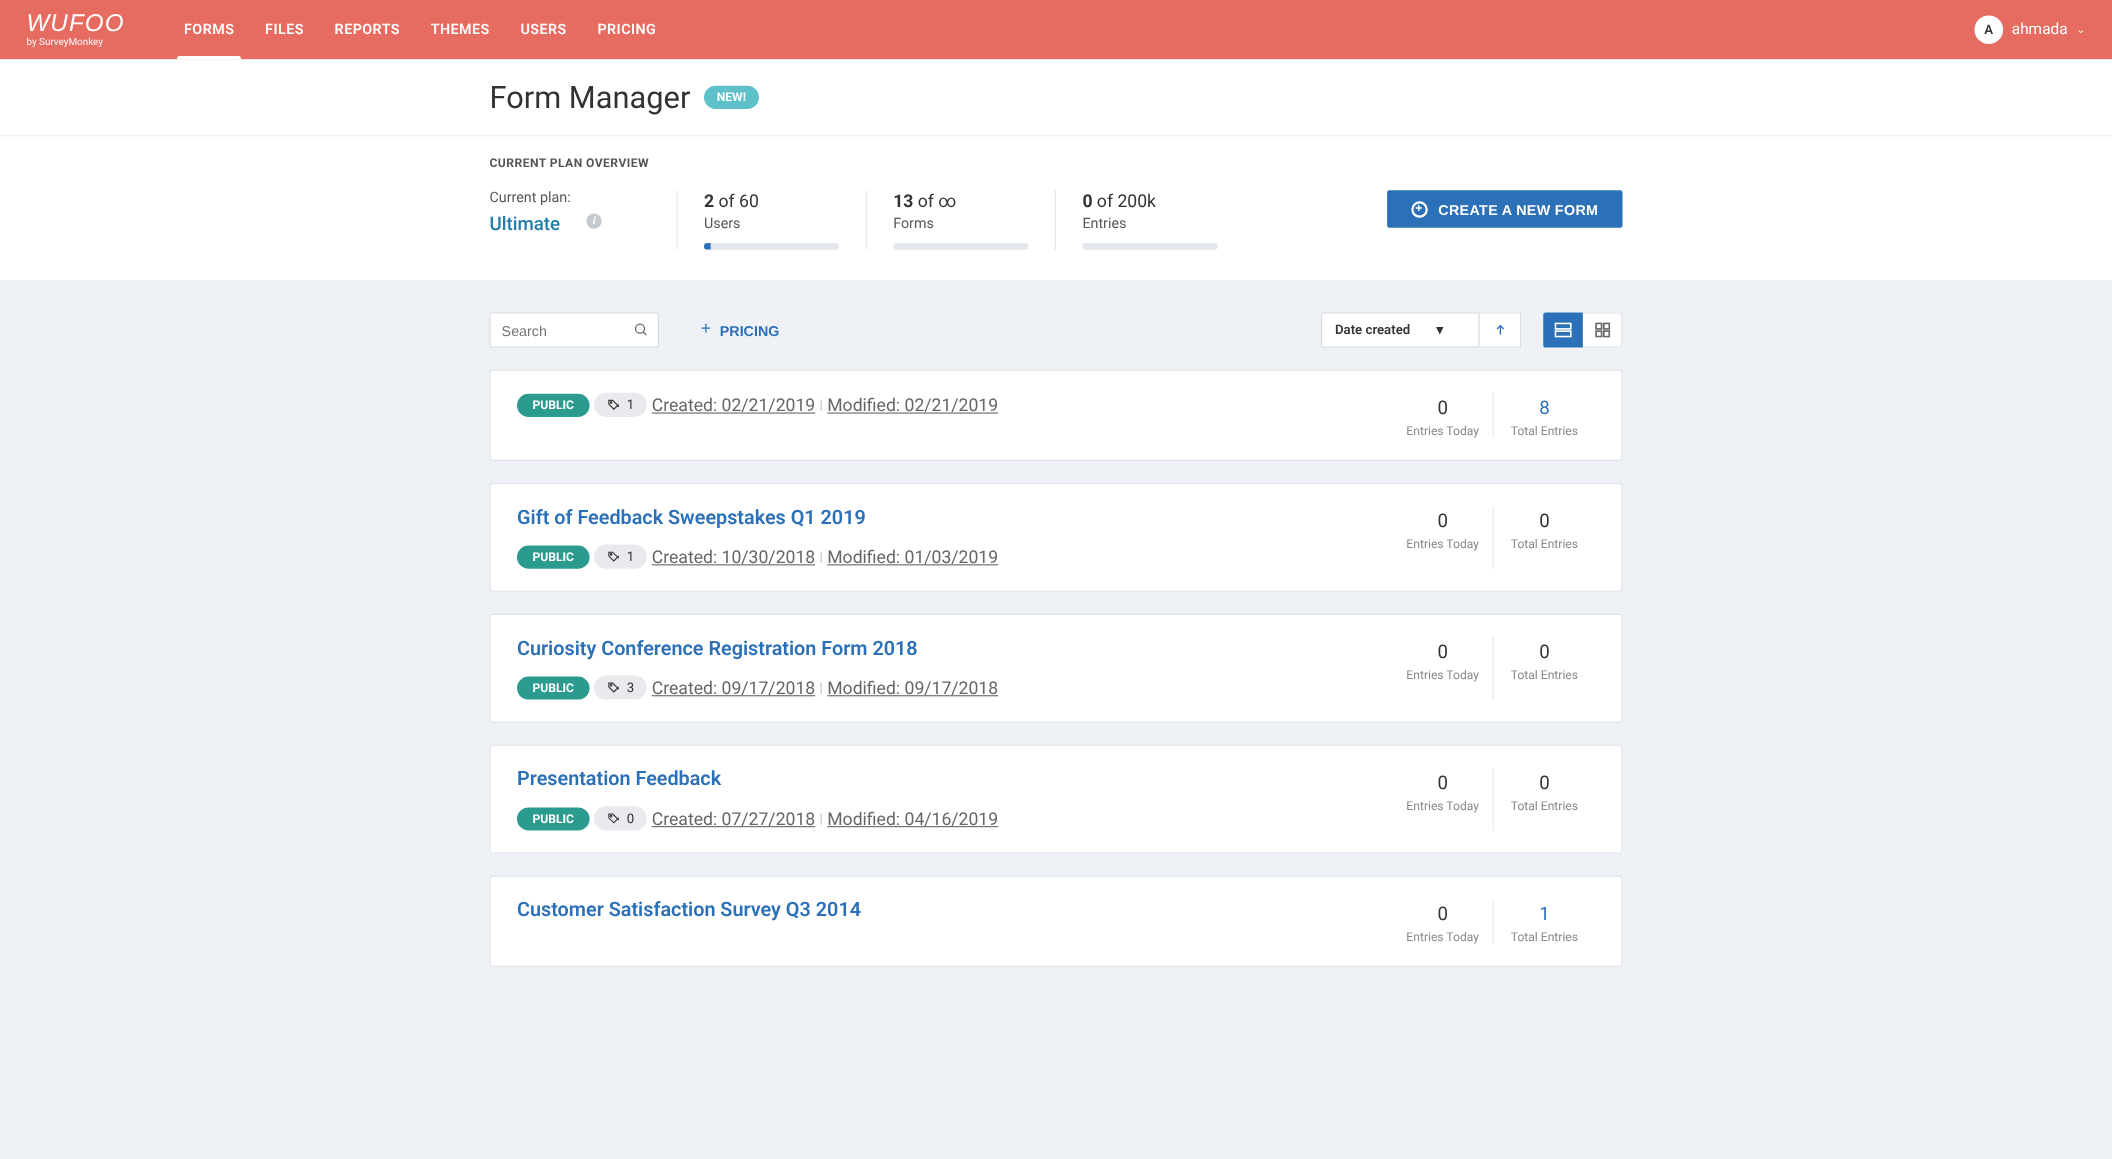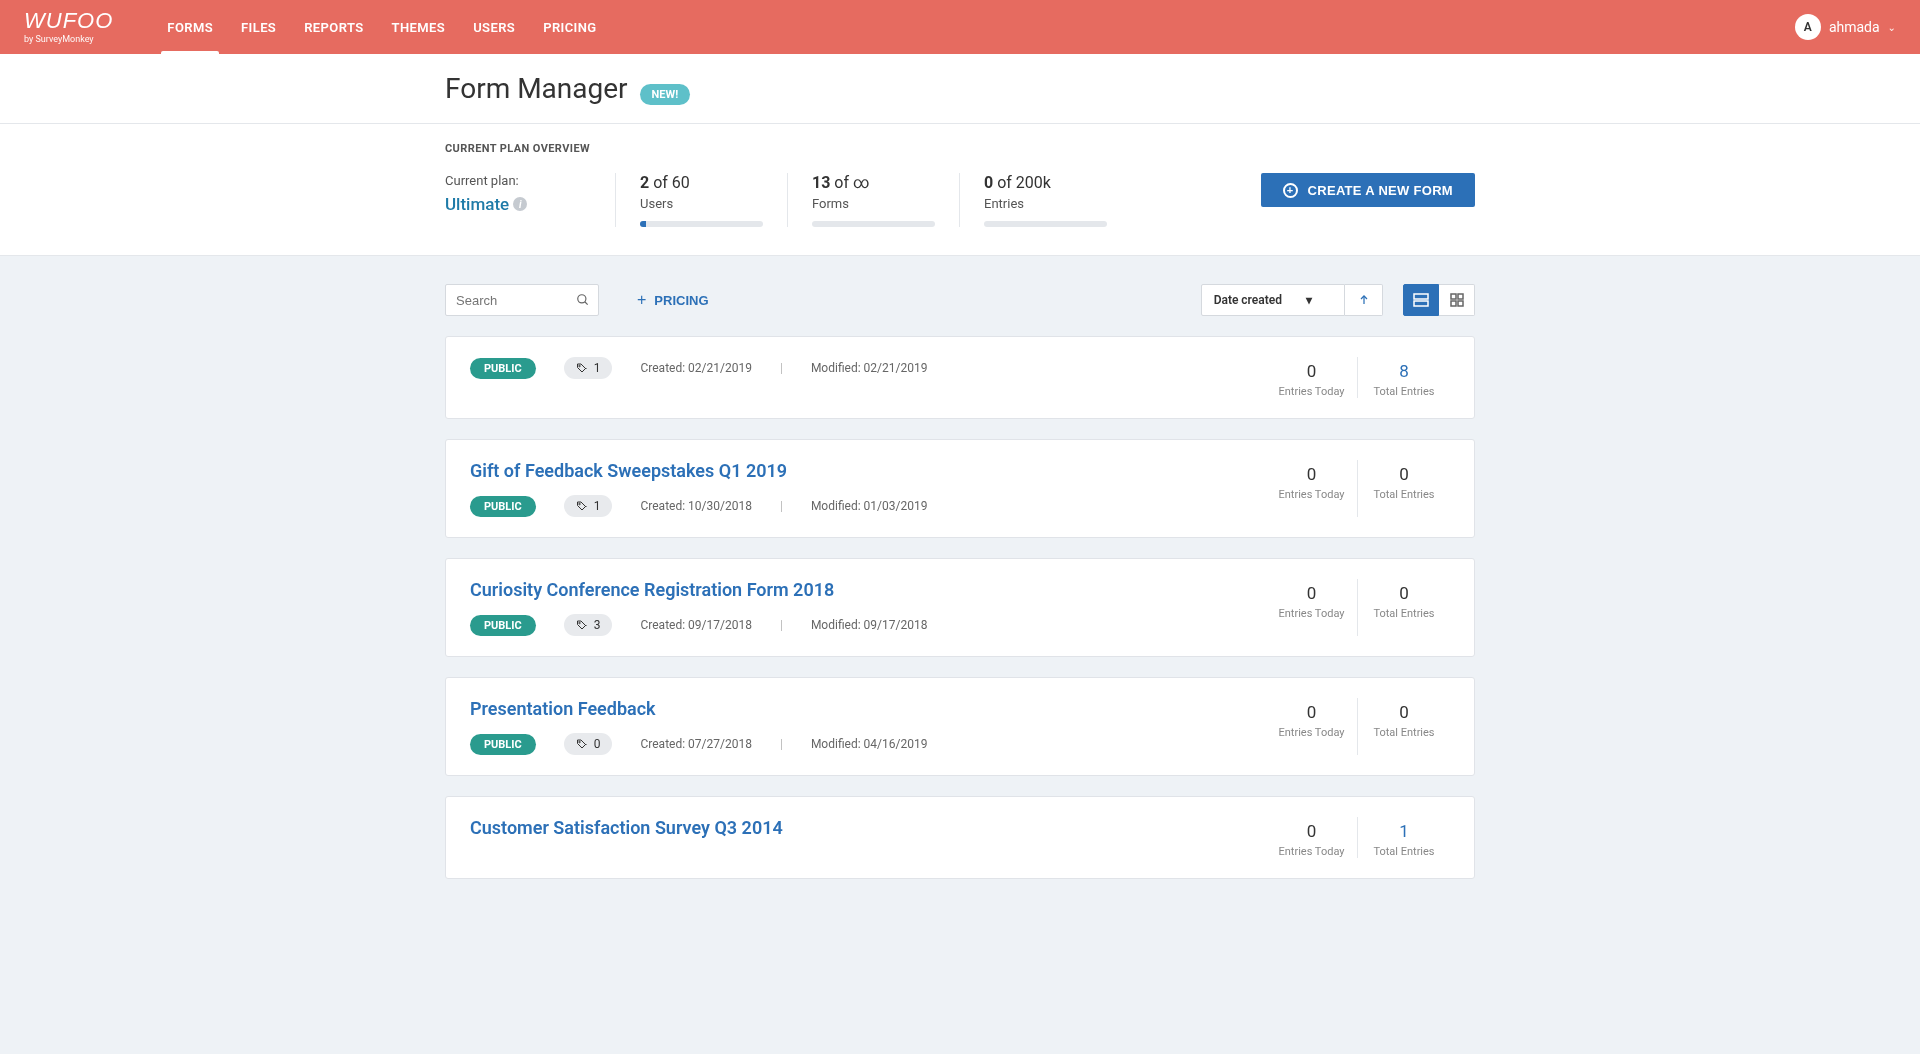--- a/index.html
+++ b/index.html
@@ -76,21 +76,21 @@
 .username { font-size: 14px; }
 .chev { font-size: 10px; opacity: 0.9; }
 
 
 .titlebar {
   background: #fff;
   border-bottom: 1px solid #e4e7eb;
   padding: 18px 0;
 }
 .container { max-width: 1030px; margin: 0 auto; }
-.title-row { display: flex; align-items: flex-end; gap: 12px; }
+.title-row { display: flex; align-items: center; gap: 12px; }
 .page-title { font-size: 28px; font-weight: 400; color: #333; }
 .new-badge {
   background: #5ec0c9;
   color: #fff;
   font-size: 11px;
   font-weight: 700;
   padding: 4px 12px;
   border-radius: 12px;
 }
 
@@ -103,21 +103,21 @@
 .overview-label {
   font-size: 11px;
   font-weight: 700;
   letter-spacing: 0.4px;
   color: #555;
   margin-bottom: 18px;
 }
 .overview-row { display: flex; align-items: flex-start; }
 .plan-col { width: 170px; }
 .plan-col .cur { font-size: 13px; color: #555; margin-bottom: 6px; }
-.plan-name { color: #1f7ba8; font-size: 17px; font-weight: 500; display: flex; align-items: center; gap: 4px; }
+.plan-name { color: #1f7ba8; font-size: 17px; font-weight: 500; display: flex; align-items: flex-start; gap: 24px; }
 .info-icon {
   display: inline-flex; width: 14px; height: 14px; border-radius: 50%;
   background: #c5cad0; color: #fff; font-size: 10px; font-weight: 700;
   align-items: center; justify-content: center; font-style: italic;
 }
 .stat-col { border-left: 1px solid #e4e7eb; padding: 0 24px; width: 172px; }
 .stat-val { font-size: 16px; color: #333; margin-bottom: 4px; }
 .stat-val strong { font-weight: 700; }
 .stat-label { font-size: 13px; color: #555; margin-bottom: 10px; }
 .progress { height: 6px; background: #e4e7eb; border-radius: 3px; overflow: hidden; }
@@ -212,36 +212,36 @@
   margin-bottom: 20px;
   display: flex;
 }
 .card-main { flex: 1; }
 .form-title {
   color: #2c70b7;
   font-size: 18px;
   font-weight: 600;
   margin-bottom: 14px;
 }
-.meta-row { display: flex; align-items: center; gap: 28px; font-size: 12px; color: #666; }
+.meta-row { display: flex; align-items: center; gap: 4px; font-size: 12px; color: #666; }
 .pill {
   padding: 4px 14px;
   border-radius: 12px;
   font-size: 11px;
   font-weight: 700;
 }
 .pill.public { background: #2a9b8e; color: #fff; }
 .tag-pill {
   background: #e8eaed;
   padding: 4px 12px;
   border-radius: 12px;
   display: flex; align-items: center; gap: 6px;
   font-size: 12px; color: #333;
 }
-.meta-txt { font-size: 12px; }
+.meta-txt { font-size: 16px; text-decoration: underline; }
 .sep { color: #bbb; }
 .card-stats { display: flex; }
 .stat-box {
   width: 92px;
   text-align: center;
   padding-top: 4px;
 }
 .stat-box:first-child { border-right: 1px solid #e4e7eb; }
 .stat-num { font-size: 17px; font-weight: 400; color: #333; margin-bottom: 4px; }
 .stat-num.link { color: #2c70b7; }

